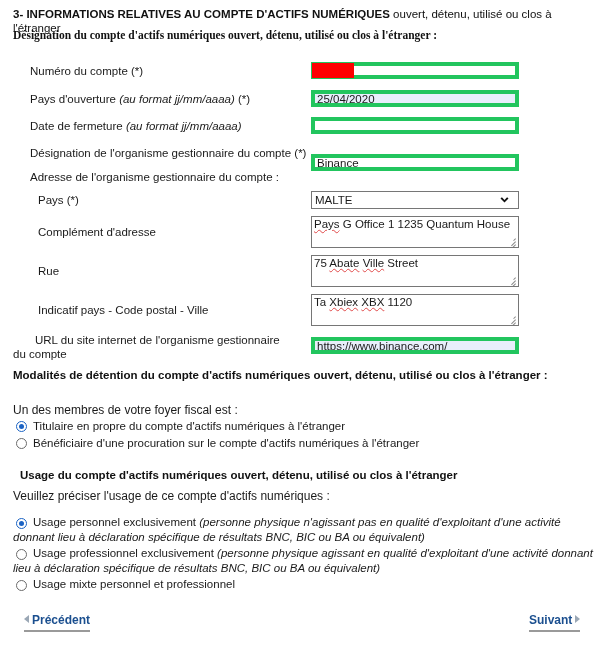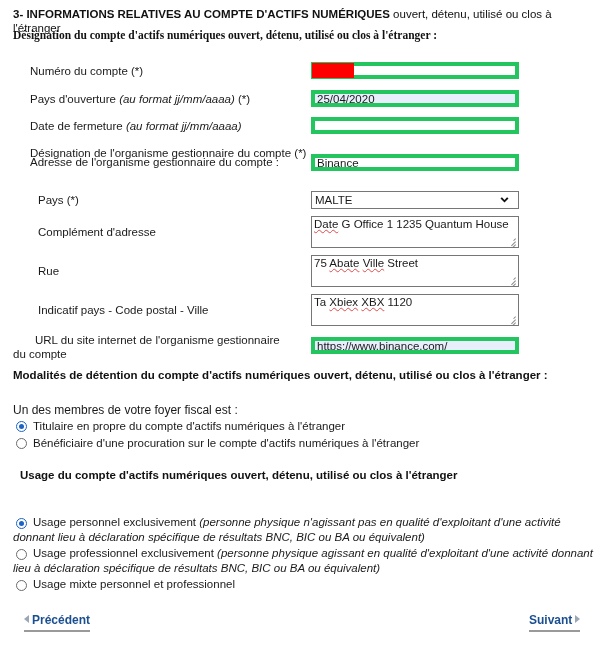--- a/index.html
+++ b/index.html
@@ -257,39 +257,39 @@
   <div class="field-row" style="top:117px">
     <div class="f-label lvl1" style="top:2px"><span>Date de fermeture </span><span class="ital">(au format jj/mm/aaaa)</span></div>
     <input class="txt" style="top: 0px;" type="text" value="">
   </div>
 
   <div class="field-row" style="top:144px">
     <div class="f-label lvl1" style="top:2px">Désignation de l'organisme gestionnaire du compte (*)</div>
     <input class="txt" style="top: 10px;" type="text" value="Binance">
   </div>
 
-  <div class="f-label lvl1" style="position:absolute; top:155px">Adresse de l'organisme gestionnaire du compte :</div>
+  <div class="f-label lvl1" style="position:absolute; top:170px">Adresse de l'organisme gestionnaire du compte :</div>
 
   <div class="field-row" style="top:191px">
     <div class="f-label lvl2" style="top:2px">Pays (*)</div>
     <select class="sel" style="top:0px">
       <option>MALTE</option>
     </select>
     <span class="sel-arrow" style="top:3px">
       <svg width="13" height="13" viewBox="0 0 13 13">
         <path d="M2.5 4.4 L6.5 8.6 L10.5 4.4 L9.1 3.3 L6.5 6.0 L3.9 3.3 Z" fill="#111111"></path>
       </svg>
     </span>
   </div>
 
   <div class="field-row" style="top:216px">
     <div class="f-label lvl2" style="top:9px">Complément d'adresse</div>
     <div class="ta-wrap">
       <div class="ta" style="left:311px; top:0px;">
-        <span class="boxtext" style="position:static; white-space:normal;"><span class="sq">Date</span><span> G Office 1 1235 Quantum House</span></span>
+        <span class="boxtext" style="position:static; white-space:normal;"><span class="sq">Pays</span><span> G Office 1 1235 Quantum House</span></span>
         <span class="grip">
             <i></i>
             <i></i>
             <i></i>
           </span>
       </div>
     </div>
   </div>
 
   <div class="field-row" style="top:255px">
@@ -334,20 +334,21 @@
     <span class="rb-label" style="left:33px; top:0px;">Titulaire en propre du compte d'actifs numériques à l'étranger</span>
   </div>
 
   <div class="radio-row" style="top:436px">
     <span class="rb" style="position:absolute; left:16px; top:2px;"></span>
     <span class="rb-label" style="left:33px; top:0px;">Bénéficiaire d'une procuration sur le compte d'actifs numériques à l'étranger</span>
   </div>
 
   <div class="sub-title" style="position:absolute; left:20px; top:468px; width:580px;">Usage du compte d'actifs numériques ouvert, détenu, utilisé ou clos à l'étranger</div>
 
+  <div class="plain-line" style="position:absolute; left:13px; top:489px;">Veuillez préciser l'usage de ce compte d'actifs numériques :</div>
 
   <div class="radio-row" style="top:515px">
     <span class="rb on" style="position:absolute; left:16px; top:3px;"></span>
     <div style="position:absolute; left:13px; top:0px; width:586px; text-indent:20px; font-size:11.5px; line-height:15px;"><span>Usage personnel exclusivement </span><span class="ital">(personne physique n'agissant pas en qualité d'exploitant d'une activité donnant lieu à déclaration spécifique de résultats BNC, BIC ou BA ou équivalent)</span></div>
   </div>
 
   <div class="radio-row" style="top:546px">
     <span class="rb" style="position:absolute; left:16px; top:3px;"></span>
     <div style="position:absolute; left:13px; top:0px; width:586px; text-indent:20px; font-size:11.5px; line-height:15px;"><span>Usage professionnel exclusivement </span><span class="ital">(personne physique agissant en qualité d'exploitant d'une activité donnant lieu à déclaration spécifique de résultats BNC, BIC ou BA ou équivalent)</span></div>
   </div>

